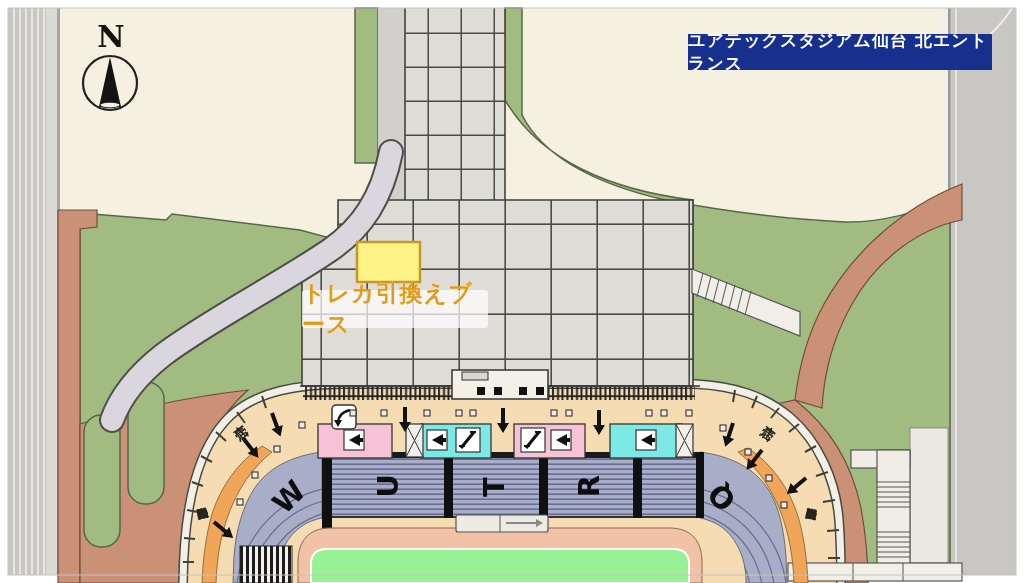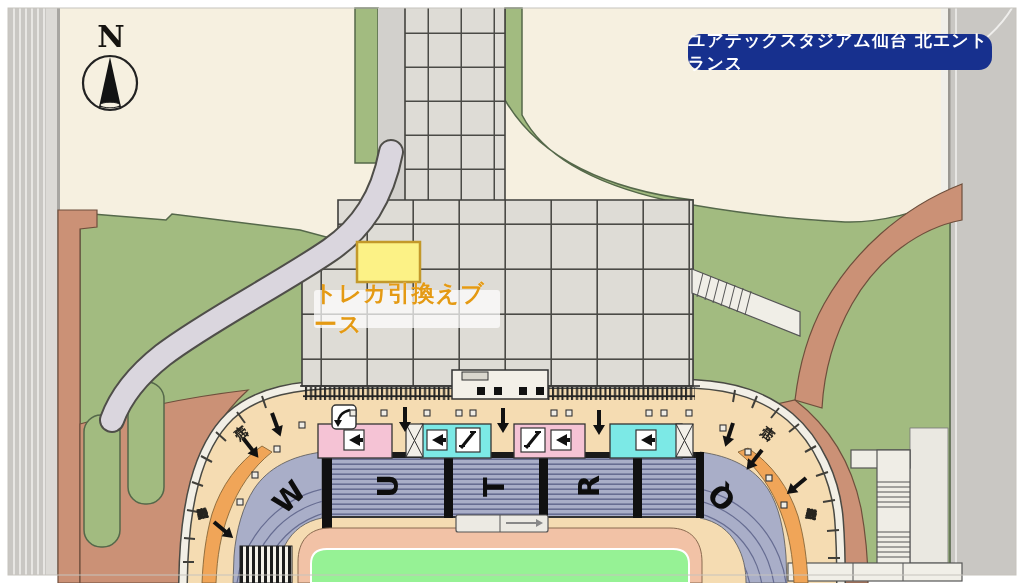--- a/index.html
+++ b/index.html
@@ -1,27 +1,27 @@
 <!DOCTYPE html>
 <html><head>
 <meta charset="utf-8">
 <style>
   html,body{margin:0;padding:0;background:#ffffff;font-family:"DejaVu Sans","Liberation Sans",sans-serif;}
   #stage{position:relative;width:1024px;height:583px;background:#ffffff;overflow:hidden;}
   #mapsvg{position:absolute;left:0;top:0;}
   .ov{position:absolute;box-sizing:border-box;}
   .banner{left:688px;top:34px;width:304px;height:36px;background:#17308e;color:#ffffff;
           font-size:17px;font-weight:700;display:flex;align-items:center;justify-content:center;
-          letter-spacing:1px;border-radius:13px;}
+          letter-spacing:1px;}
   .north{left:94px;top:20px;width:34px;height:34px;font-family:"DejaVu Serif","Liberation Serif",serif;
          font-size:30px;font-weight:700;color:#15130f;text-align:center;line-height:34px;}
   .booth-label{left:302px;top:290px;width:186px;height:38px;background:rgba(255,255,255,0.72);
                border-radius:3px;color:#e49a14;font-size:23px;font-weight:800;display:flex;
                align-items:center;justify-content:center;letter-spacing:1px;
-               text-shadow:0 0 1px rgba(255,255,255,.8);margin-left:12px;}
+               text-shadow:0 0 1px rgba(255,255,255,.8);}
   .seclet{width:36px;height:36px;text-align:center;line-height:36px;font-size:29px;font-weight:800;
           color:#0d0d0d;}
   .vlabel{writing-mode:vertical-rl;text-orientation:upright;font-weight:700;color:#26241f;}
 </style>
 </head>
 <body>
 
 <div id="stage">
 
 <svg id="mapsvg" width="1024" height="583" viewBox="0 0 1024 583">

